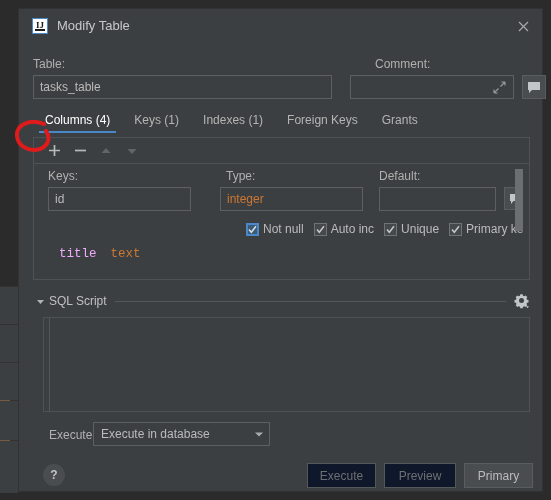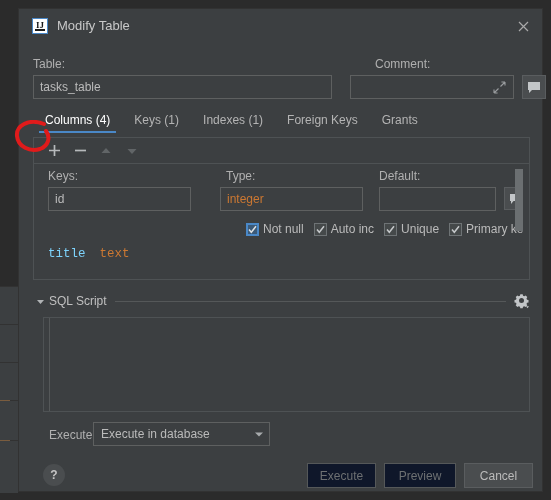--- a/index.html
+++ b/index.html
@@ -270,21 +270,21 @@
   .chk svg { position: absolute; left: 0; top: 0; }
   .chk-label { font-size: 12px; color: #bbbbbb; white-space: nowrap; }
 
   .row-collapsed {
     position: absolute;
     top: 78px;
     left: 8px;
     font-family: "Liberation Mono", monospace;
     font-size: 12.5px;
   }
-  .rc-name { color: #7dd3fc; }
+  .rc-name { color: #f0abfc; margin-left: 11px; }
   .rc-type { color: #cc7832; margin-left: 14px; }
 
   .vscroll {
     position: absolute;
     right: 0;
     top: 0;
     width: 8px;
     bottom: 0;
     background: transparent;
     cursor: pointer;
@@ -574,20 +574,20 @@
     <span class="combo-arrow">
       <svg width="10" height="10" viewBox="0 0 10 10">
         <path d="M1 3.4 L5 7.4 L9 3.4 Z" fill="#a8abad"></path>
       </svg>
     </span>
   </div>
 
   <div class="help-btn">?</div>
   <button class="btn btn-execute disabled">Execute</button>
   <button class="btn btn-preview disabled">Preview</button>
-  <button class="btn btn-cancel">Cancel</button>
+  <button class="btn btn-cancel">Primary</button>
 </div>
 
 <div class="annotation">
   <svg width="56" height="34" viewBox="0 0 56 34">
     <path d="M30 4 C14 -2, 2 6, 3 16 C4 27, 16 32, 26 29 C34 26, 37 18, 32 11" stroke="#e01b1b" stroke-width="4" fill="none" stroke-linecap="round"></path>
   </svg>
 </div>
 
 </body></html>

